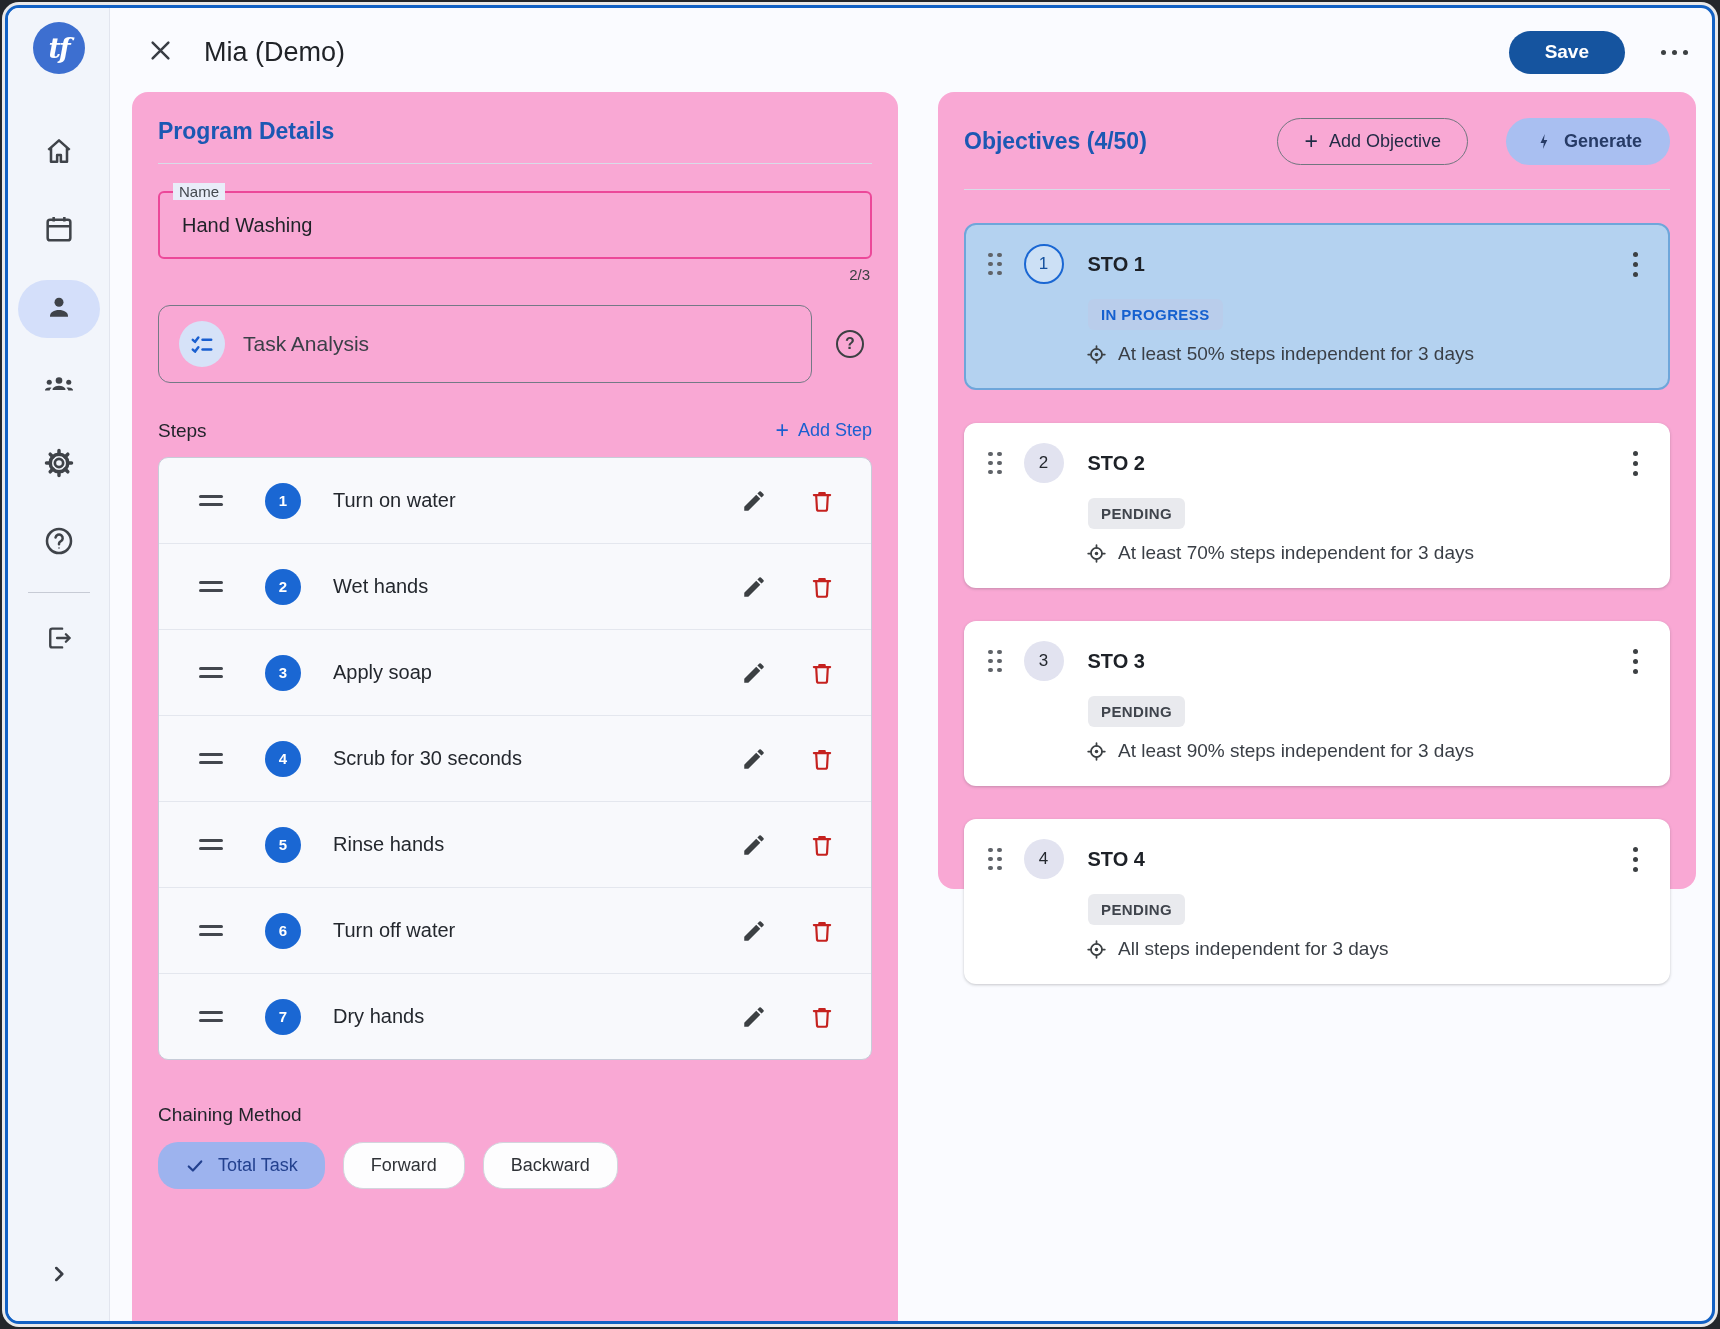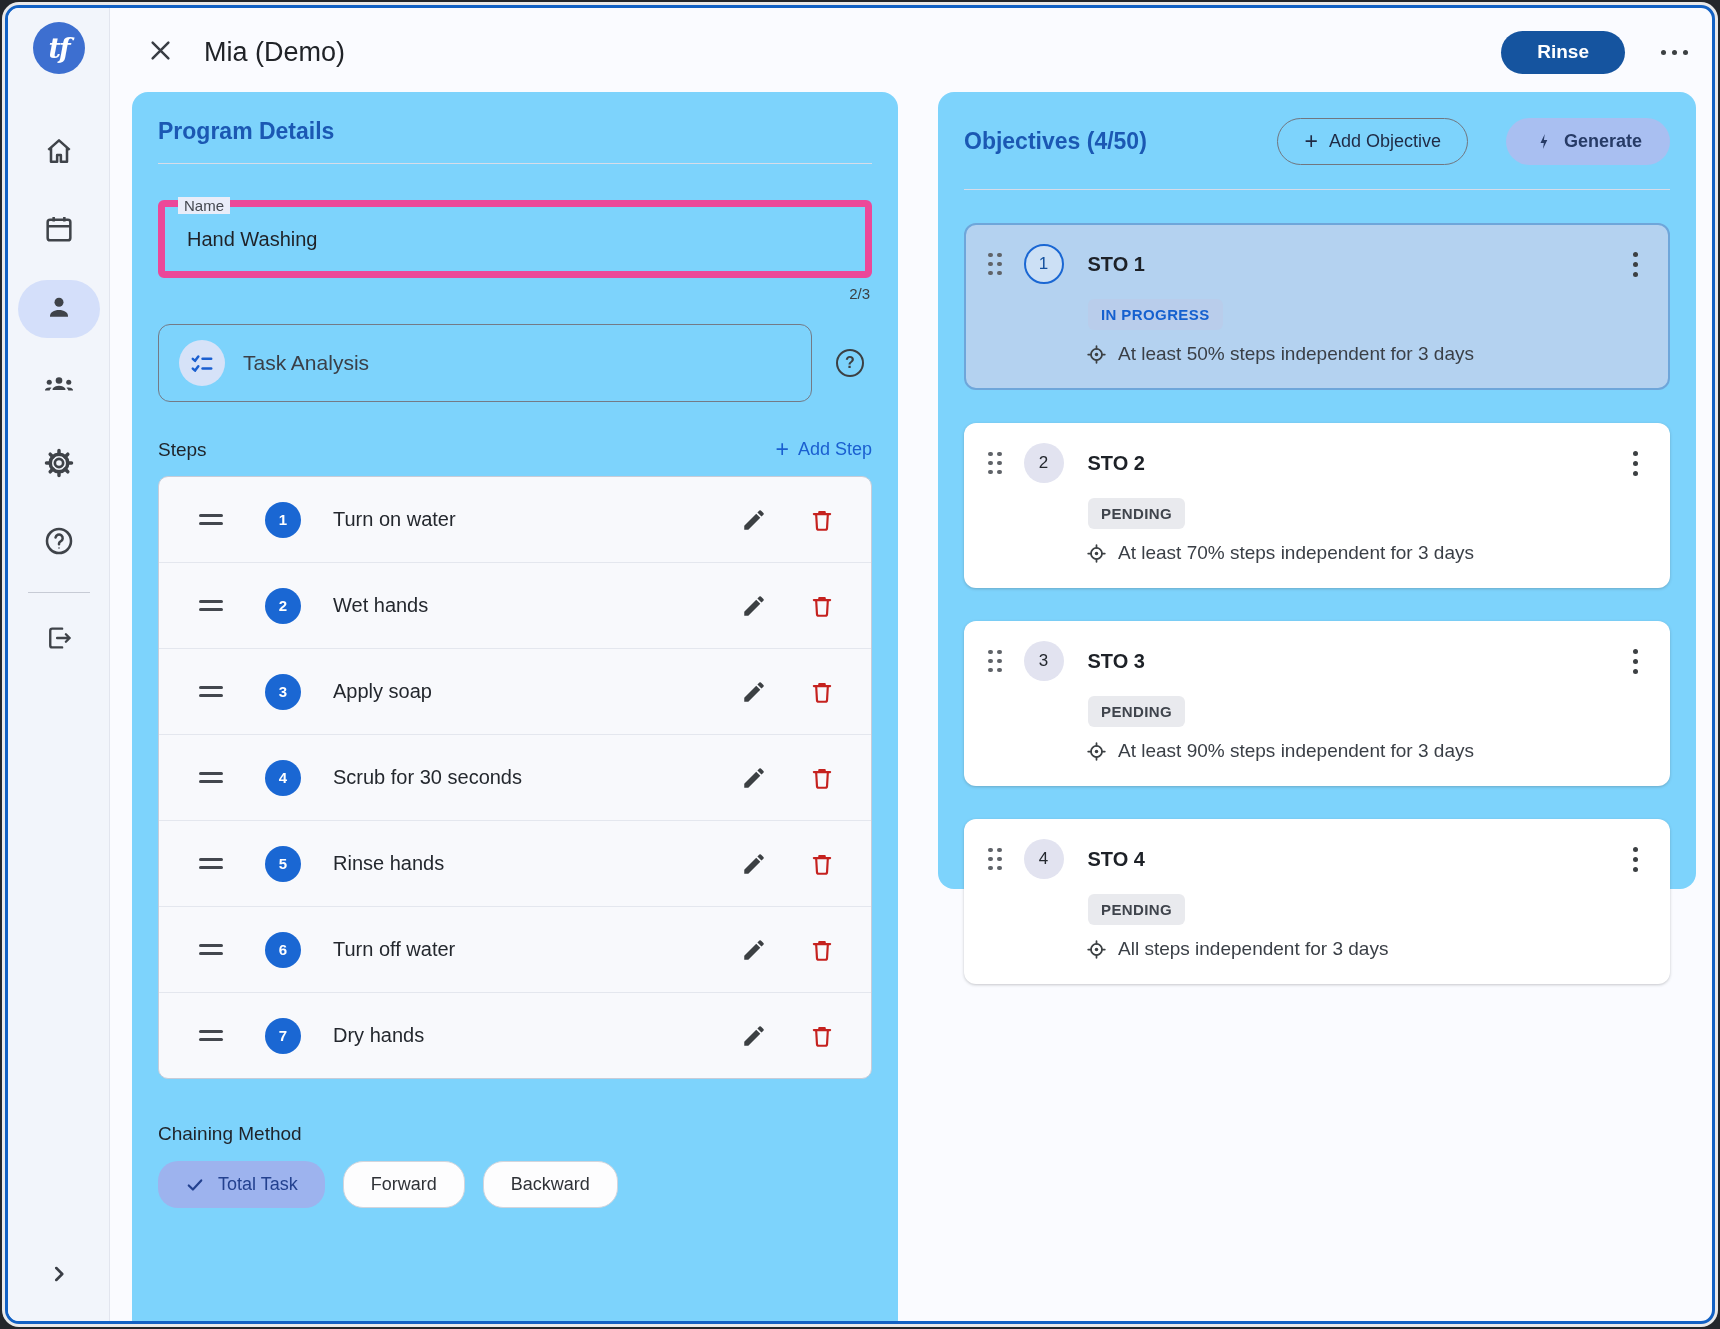--- a/index.html
+++ b/index.html
@@ -41,26 +41,26 @@
   .close-btn svg{width:27px;height:27px;}
   .page-title{margin-left:28px;font-size:27px;font-weight:500;color:#202328;}
   .save-btn{
     margin-left:auto;height:43px;padding:0 36px;border-radius:22px;border:none;
     background:#15549f;color:#fff;font-size:19px;font-weight:700;cursor:pointer;
     font-family:"Liberation Sans",sans-serif;
   }
   .kebab-h{margin-left:30px;display:flex;gap:6px;cursor:pointer;padding:6px;}
   .kebab-h i{width:5px;height:5px;border-radius:50%;background:#3c4043;}
   .content{flex:1;display:flex;min-height:0;}
-  .panel{background:#7dd3fc;border-radius:16px;box-sizing:border-box;}
+  .panel{background:#f9a8d4;border-radius:16px;box-sizing:border-box;}
   
   .left-panel{margin-left:22px;width:766px;flex:none;padding:26px 26px 0;border-bottom-left-radius:0;border-bottom-right-radius:0;}
   .panel-heading{font-size:23px;font-weight:700;color:#1b58b3;}
   .panel-divider{height:1px;background:#d8dce8;margin-top:18px;}
-  .field{position:relative;border:7px solid #ec4899;border-radius:6px;height:64px;margin-top:36px;}
+  .field{position:relative;border:2px solid #ec4899;border-radius:6px;height:64px;margin-top:27px;}
   .field-label{position:absolute;top:-10px;left:13px;background:#e9edf9;padding:0 6px;font-size:15px;color:#44484f;white-space:nowrap;}
   .field-value{line-height:64px;padding-left:22px;font-size:20px;color:#1f2228;}
   .green-dot{position:absolute;right:30px;top:50%;transform:translateY(-50%);width:27px;height:27px;border-radius:50%;background:#62a83e;}
   .counter{text-align:right;font-size:15px;color:#3c4043;margin-top:7px;padding-right:2px;}
   .type-row{display:flex;align-items:center;margin-top:22px;}
   .type-select{width:654px;height:78px;border:1px solid #747a86;border-radius:12px;display:flex;align-items:center;padding:0 20px;box-sizing:border-box;cursor:pointer;background:transparent;}
   .type-icon{width:46px;height:46px;border-radius:50%;background:#d6e2f8;display:flex;align-items:center;justify-content:center;color:#1a5fd0;flex:none;}
   .type-icon svg{width:26px;height:26px;}
   .type-label{margin-left:18px;font-size:21px;color:#3a3f47;}
   .help-icon{margin-left:auto;margin-right:8px;width:24px;height:24px;border:2px solid #3c4043;border-radius:50%;display:flex;align-items:center;justify-content:center;font-size:16px;font-weight:700;color:#3c4043;}
@@ -204,21 +204,21 @@
 
     <header class="header">
       <div class="close-btn">
         <span>
           <svg viewBox="0 0 24 24" fill="none" stroke="currentColor" stroke-width="2.2" stroke-linecap="round">
               <path d="M5 5l14 14M19 5 5 19"></path>
             </svg>
         </span>
       </div>
       <div class="page-title">Mia (Demo)</div>
-      <button class="save-btn">Rinse</button>
+      <button class="save-btn">Save</button>
       <div class="kebab-h">
           <i></i>
           <i></i>
           <i></i>
         </div>
     </header>
 
     <div class="content">
 
       <section class="panel left-panel">

